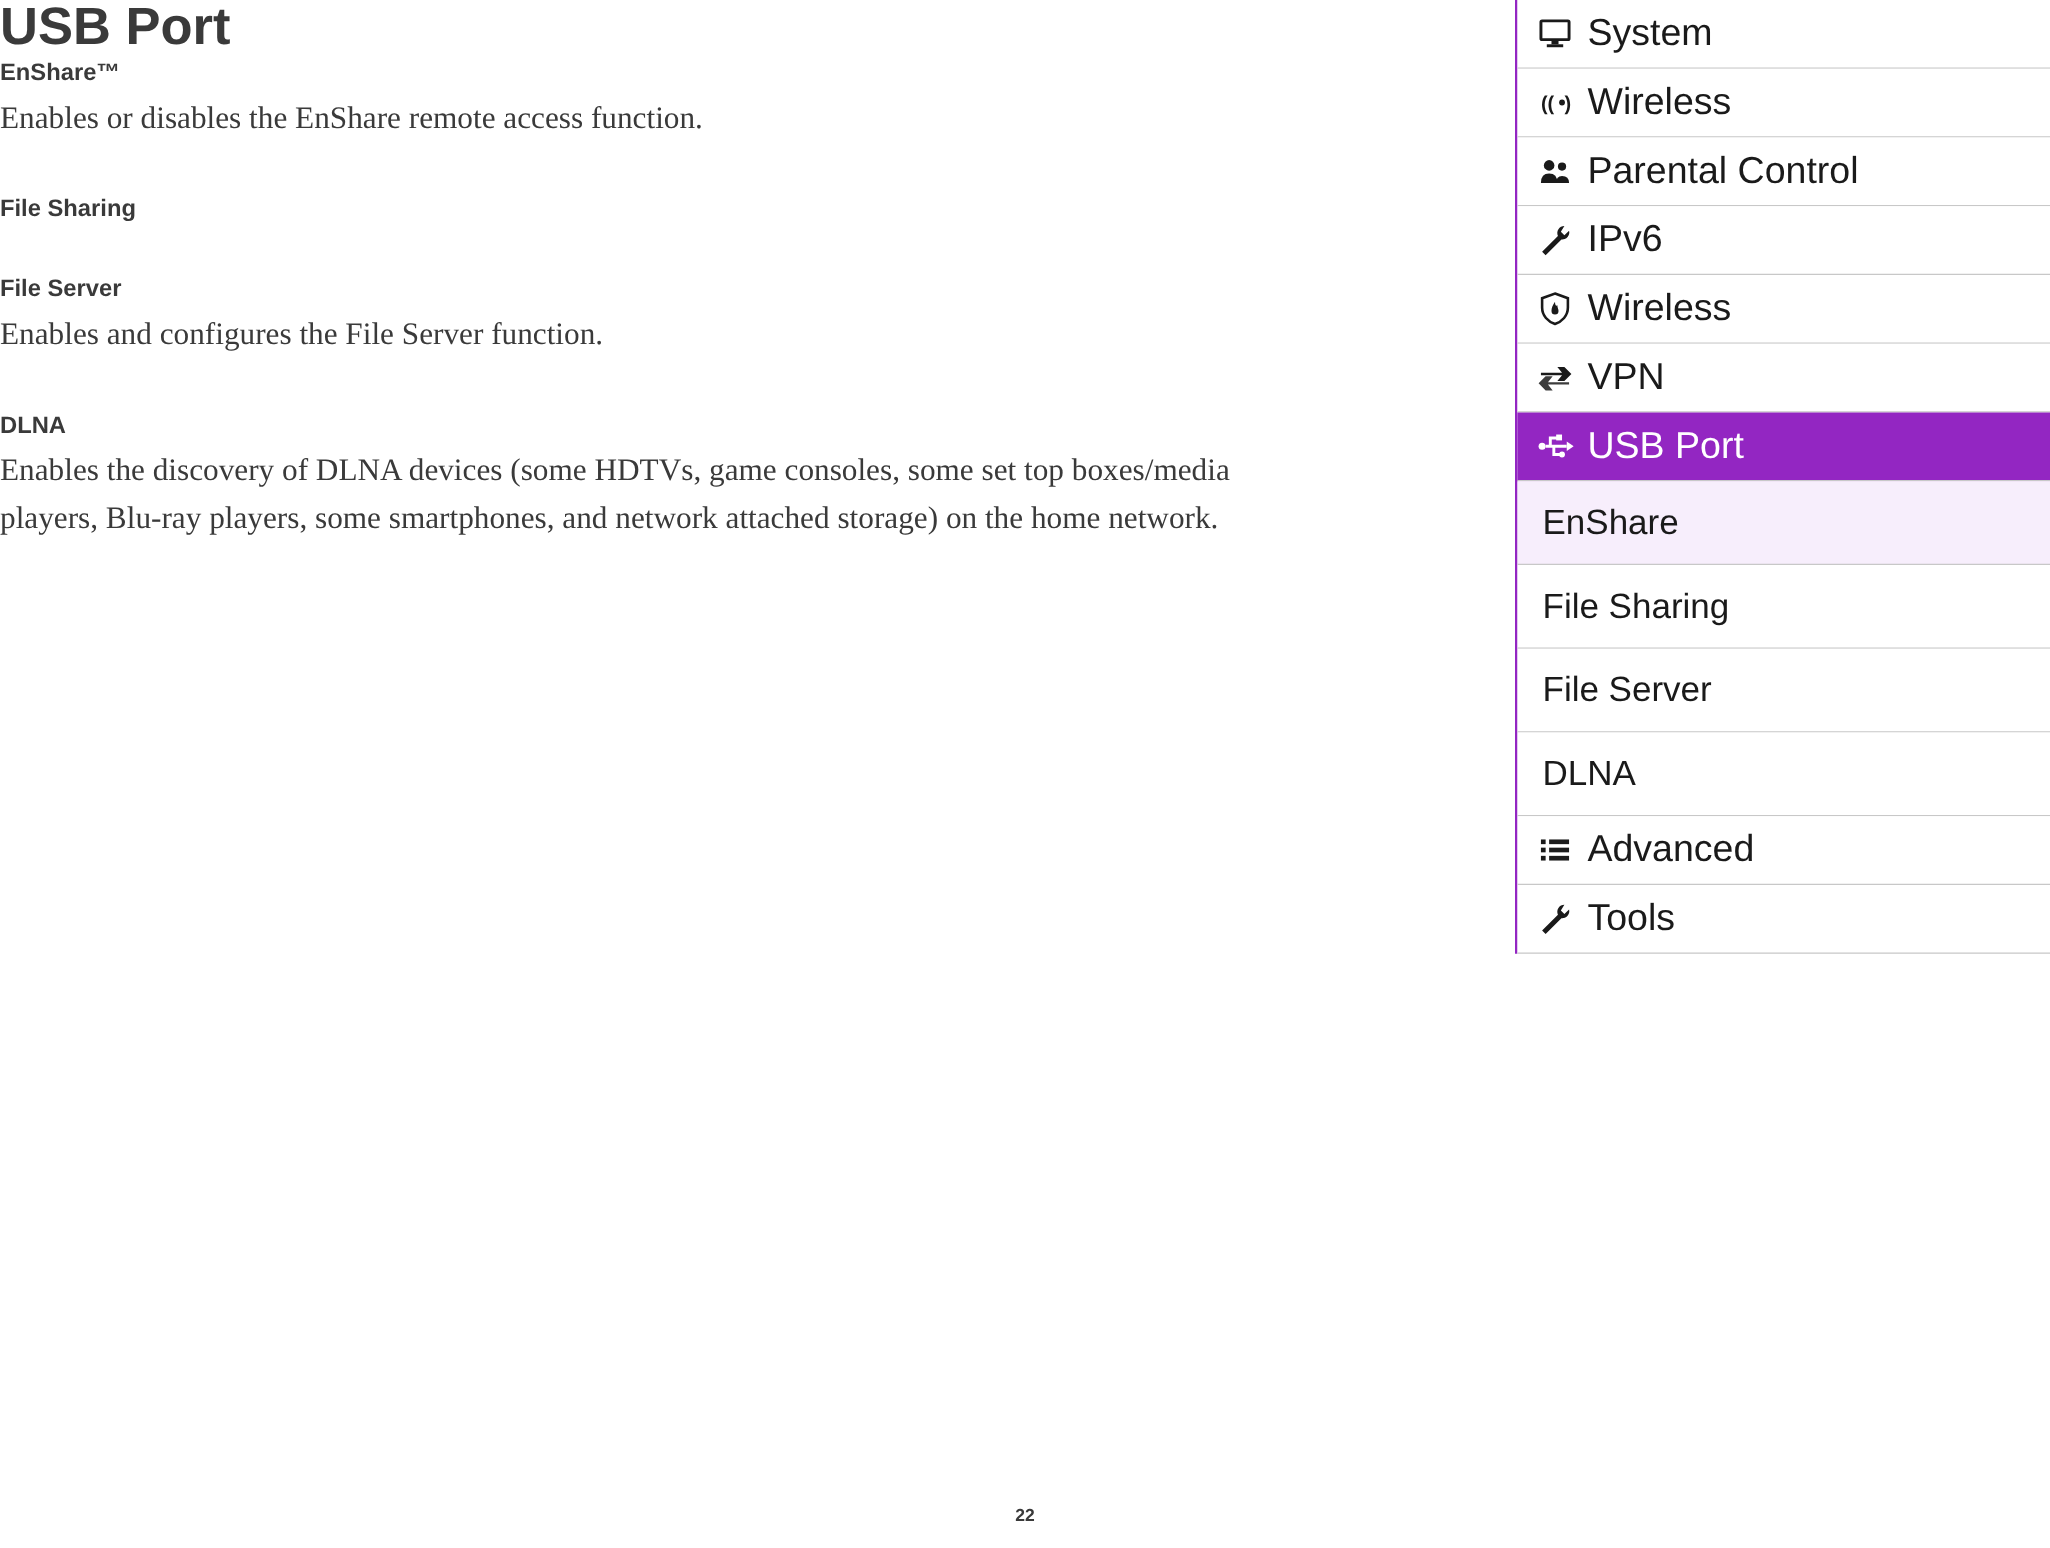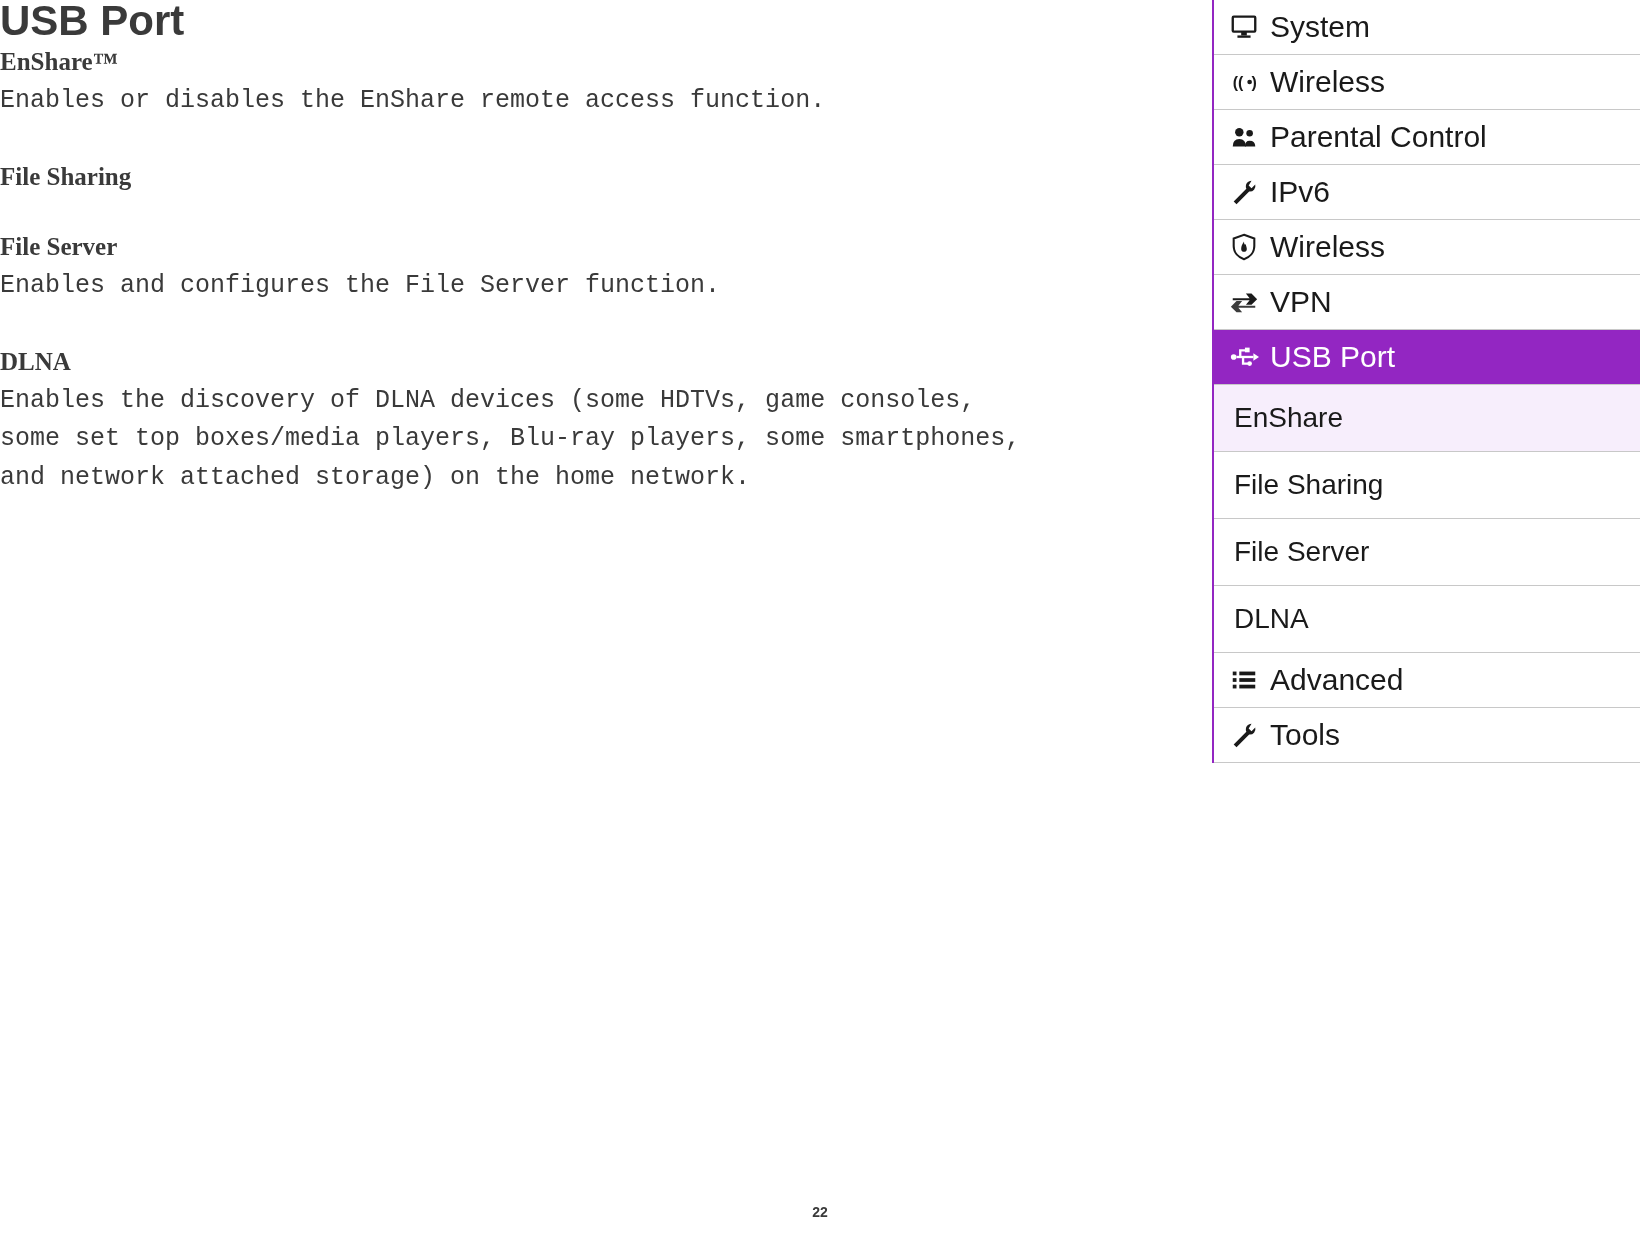--- a/index.html
+++ b/index.html
@@ -28,31 +28,31 @@
     .intro {
       font-size: 25px;
       color: #3a3a3a;
       margin-bottom: 42px;
       font-family: "Segoe UI", Arial, sans-serif;
     }
     .section {
       margin-bottom: 42px;
     }
     .section-title {
-      font-size: 25px;
+      font-size: 19px;
       font-weight: bold;
       color: #3a3a3a;
       margin-bottom: 6px;
-      font-family: Liberation Serif, serif;
+      font-family: Liberation Sans, sans-serif;
     }
     .section-body {
       font-size: 25px;
       color: #3a3a3a;
       line-height: 1.55;
-      font-family: Liberation Mono, monospace;
+      font-family: Liberation Serif, serif;
     }
     .sidebar {
       position: absolute;
       left: 1212px;
       top: 0;
       width: 483px;
       border-left: 2px solid #9326c2;
       border-right: 2px solid #9326c2;
     }
     .nav-item {

